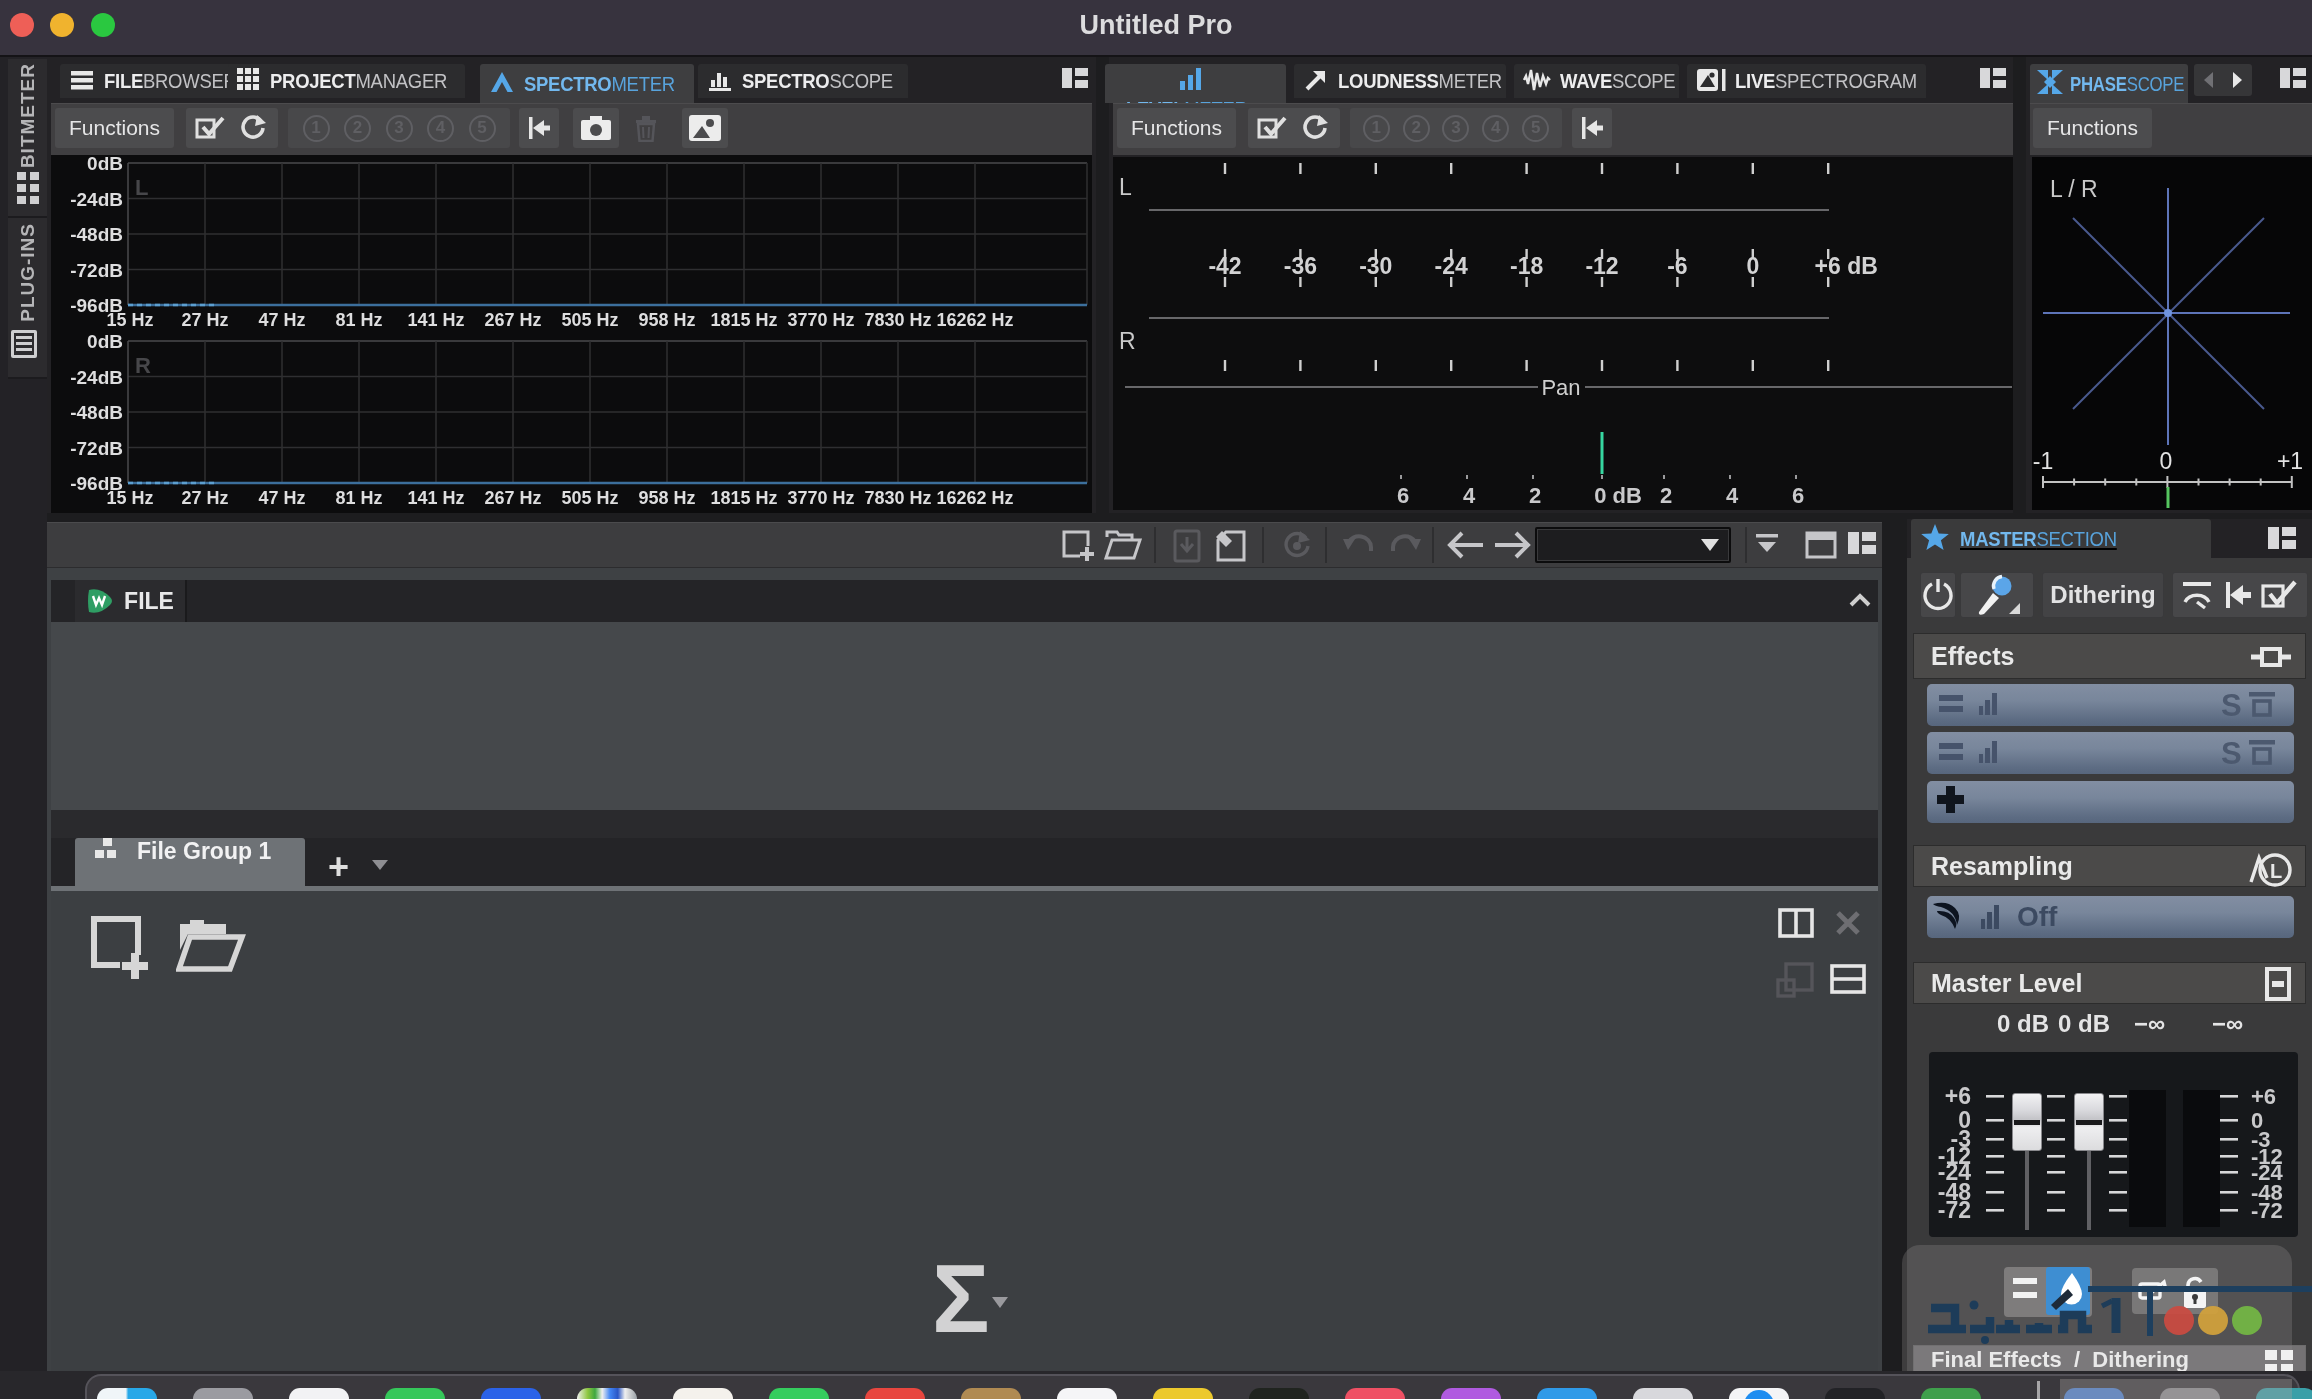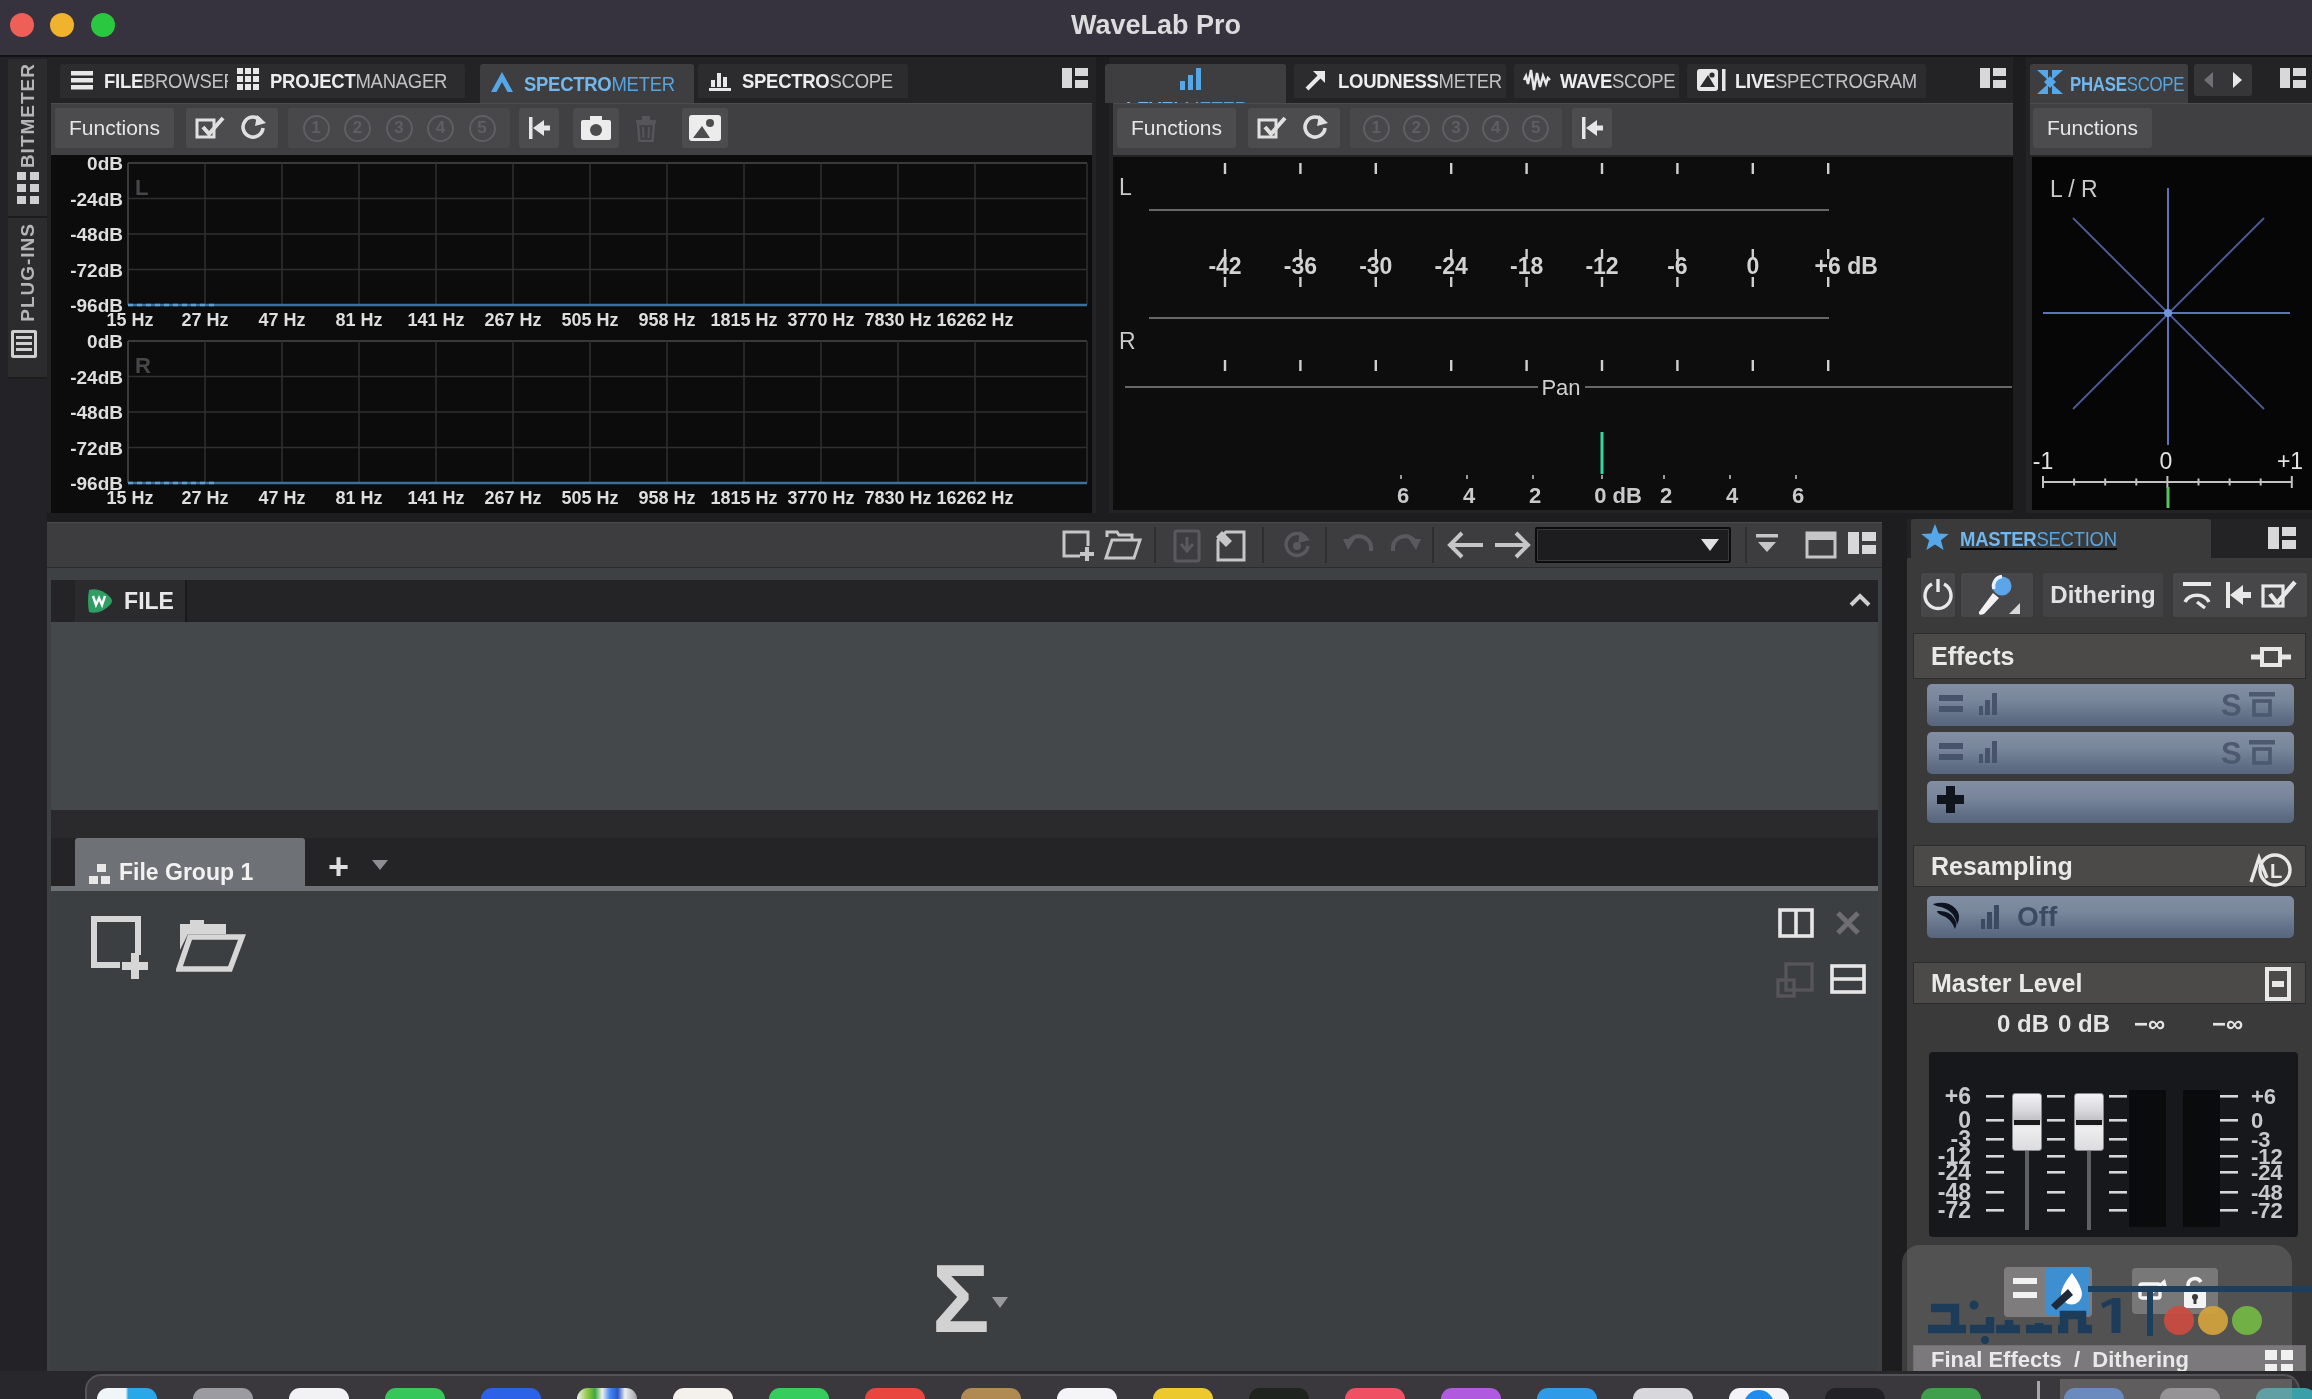--- a/index.html
+++ b/index.html
@@ -8,21 +8,21 @@
 .tb{font-weight:bold;color:#ededee;}
 .tn{font-weight:normal;color:#c2c2c5;}
 .bb{font-weight:bold;color:#72b8ee;}
 .bn{font-weight:normal;color:#58a3dc;}
 .hdr{position:absolute;background:#4b4a49;border:1px solid #2c2c2c;color:#e9e9e9;font-weight:bold;font-size:25px;display:flex;align-items:center;padding-left:17px;}
 </style></head><body>
 <div style="position:absolute;left:0px;top:0px;width:2312px;height:57px;background:#37333e;border-bottom:2px solid #141316;"></div>
 <div style="position:absolute;left:10px;top:13px;width:24px;height:24px;background:#ee5f57;border-radius:50%;"></div>
 <div style="position:absolute;left:50px;top:13px;width:24px;height:24px;background:#f0b32e;border-radius:50%;"></div>
 <div style="position:absolute;left:91px;top:13px;width:24px;height:24px;background:#2ac840;border-radius:50%;"></div>
-<div style="position:absolute;left:0px;top:10px;width:2312px;height:32px;text-align:center;font-size:27px;font-weight:bold;color:#dcdcde;">WaveLab Pro</div>
+<div style="position:absolute;left:0px;top:10px;width:2312px;height:32px;text-align:center;font-size:27px;font-weight:bold;color:#dcdcde;">Untitled Pro</div>
 <div style="position:absolute;left:0px;top:57px;width:47px;height:1342px;background:#232226;"></div>
 <div style="position:absolute;left:8px;top:59px;width:39px;height:320px;background:#2c2b2e;"></div>
 <div style="position:absolute;left:8px;top:64px;width:39px;height:104px;display:flex;align-items:center;justify-content:center;">
     <span style="writing-mode:vertical-rl;transform:rotate(180deg);font-size:19px;font-weight:bold;color:#b5b5b7;letter-spacing:1px;">BITMETER</span>
   </div>
 <div style="position:absolute;left:17px;top:172px;width:22px;height:32px;">
     <div style="position:absolute;left:0px;top:0px;width:9px;height:8px;background:#cfcfd1;"></div>
     <div style="position:absolute;left:13px;top:0px;width:9px;height:8px;background:#cfcfd1;"></div>
     <div style="position:absolute;left:0px;top:12px;width:9px;height:8px;background:#cfcfd1;"></div>
     <div style="position:absolute;left:13px;top:12px;width:9px;height:8px;background:#cfcfd1;"></div>
@@ -457,21 +457,21 @@
       <path d="M7,9 L10,18 L13,11 L16,18 L19,9" fill="none" stroke="#fff" stroke-width="2.4"></path>
     </svg>
     <span style="color:#e8e8e9;font-weight:bold;font-size:23px;">FILE</span>
   </div>
 <div style="position:absolute;left:1848px;top:592px;"><svg width="24" height="16" viewBox="0 0 24 16">
       <path d="M3,13 L12,4 L21,13" fill="none" stroke="#cecece" stroke-width="4"></path>
     </svg></div>
 <div style="position:absolute;left:51px;top:622px;width:1827px;height:188px;background:#45484b;"></div>
 <div style="position:absolute;left:51px;top:810px;width:1827px;height:28px;background:#2a2a2d;"></div>
 <div style="position:absolute;left:51px;top:838px;width:1827px;height:48px;background:#242427;"></div>
-<div style="position:absolute;left:75px;top:838px;width:230px;height:48px;background:#6e7276;border-radius:3px 3px 0 0;display:flex;align-items:flex-end;padding-left:14px;gap:4px;">
+<div style="position:absolute;left:75px;top:838px;width:230px;height:48px;background:#6e7276;border-radius:3px 3px 0 0;display:flex;align-items:flex-start;padding-left:20px;gap:16px;">
     <svg width="26" height="22" viewBox="0 0 26 22">
       <rect x="8" y="0" width="9" height="8" fill="#e8e8e8"></rect>
       <rect x="0" y="12" width="9" height="8" fill="#e8e8e8"></rect>
       <rect x="12" y="12" width="9" height="8" fill="#e8e8e8"></rect>
     </svg>
     <span style="color:#f2f2f3;font-weight:bold;font-size:23px;">File Group 1</span>
   </div>
 <div style="position:absolute;left:328px;top:846px;color:#dedede;font-size:36px;font-weight:bold;">+</div>
 <div style="position:absolute;left:372px;top:860px;width:0;height:0;border-left:8px solid transparent;border-right:8px solid transparent;border-top:10px solid #8e8e92;"></div>
 <div style="position:absolute;left:51px;top:886px;width:1827px;height:5px;background:#6e7276;"></div>

